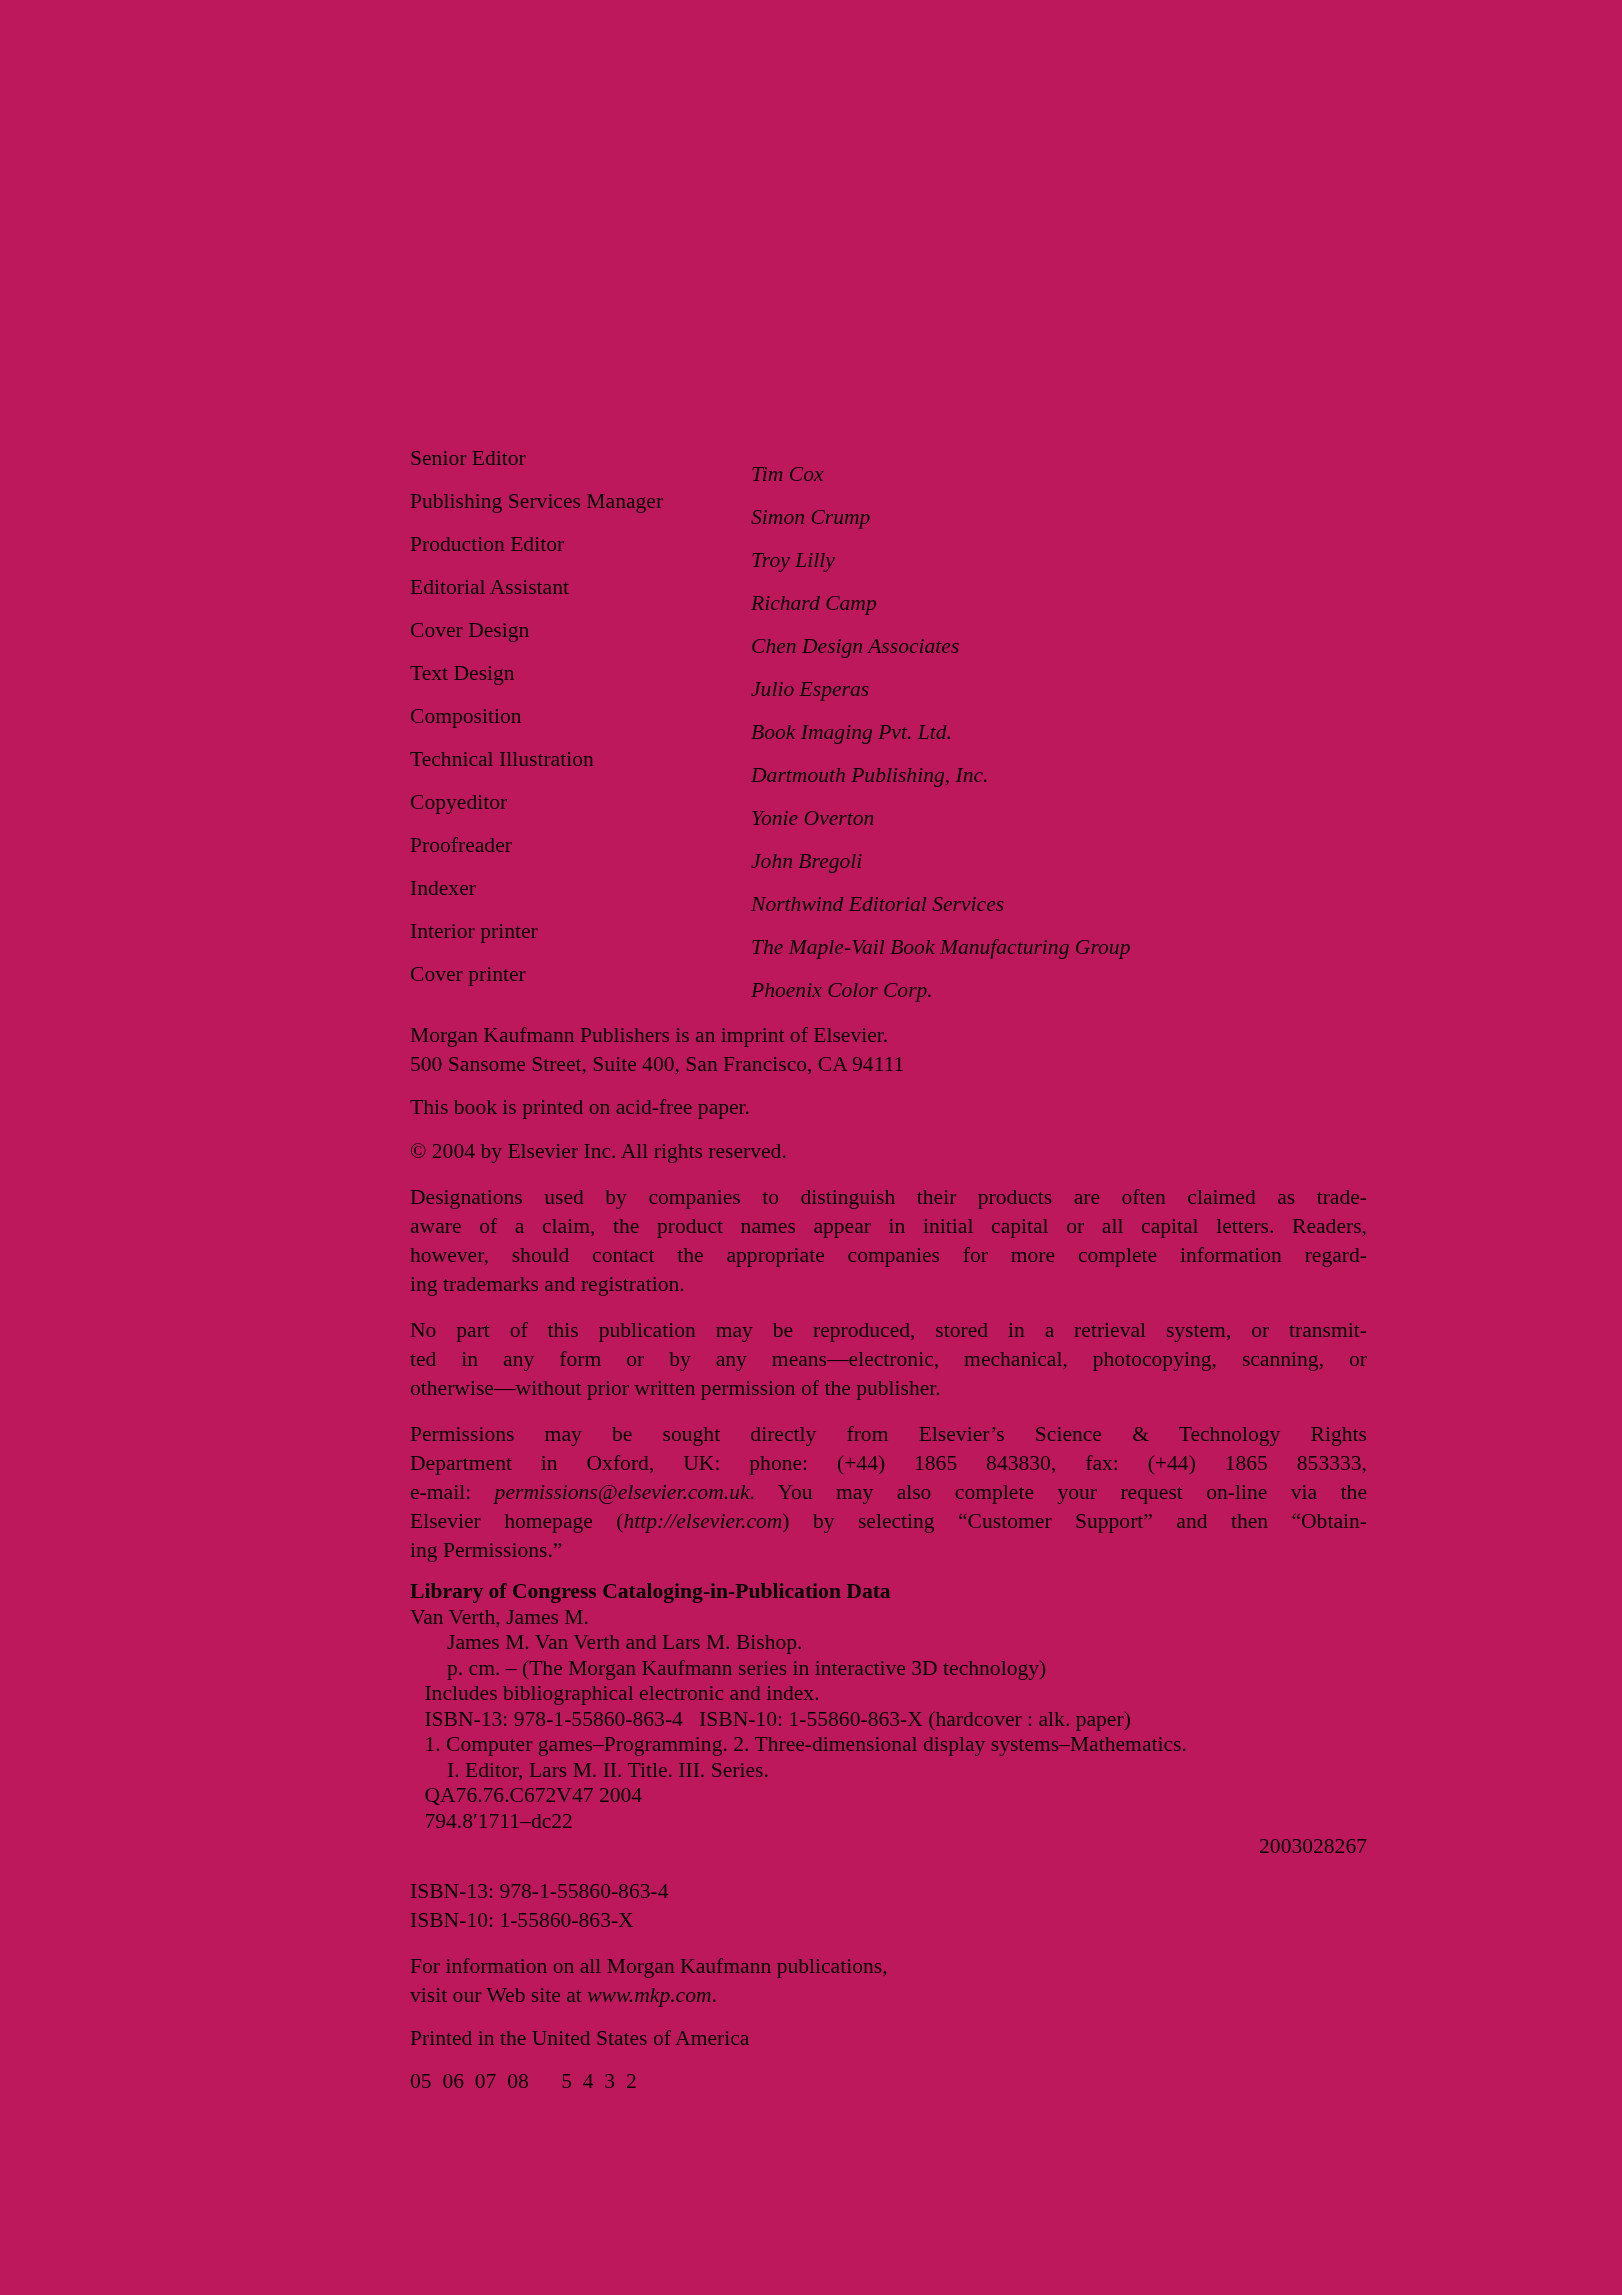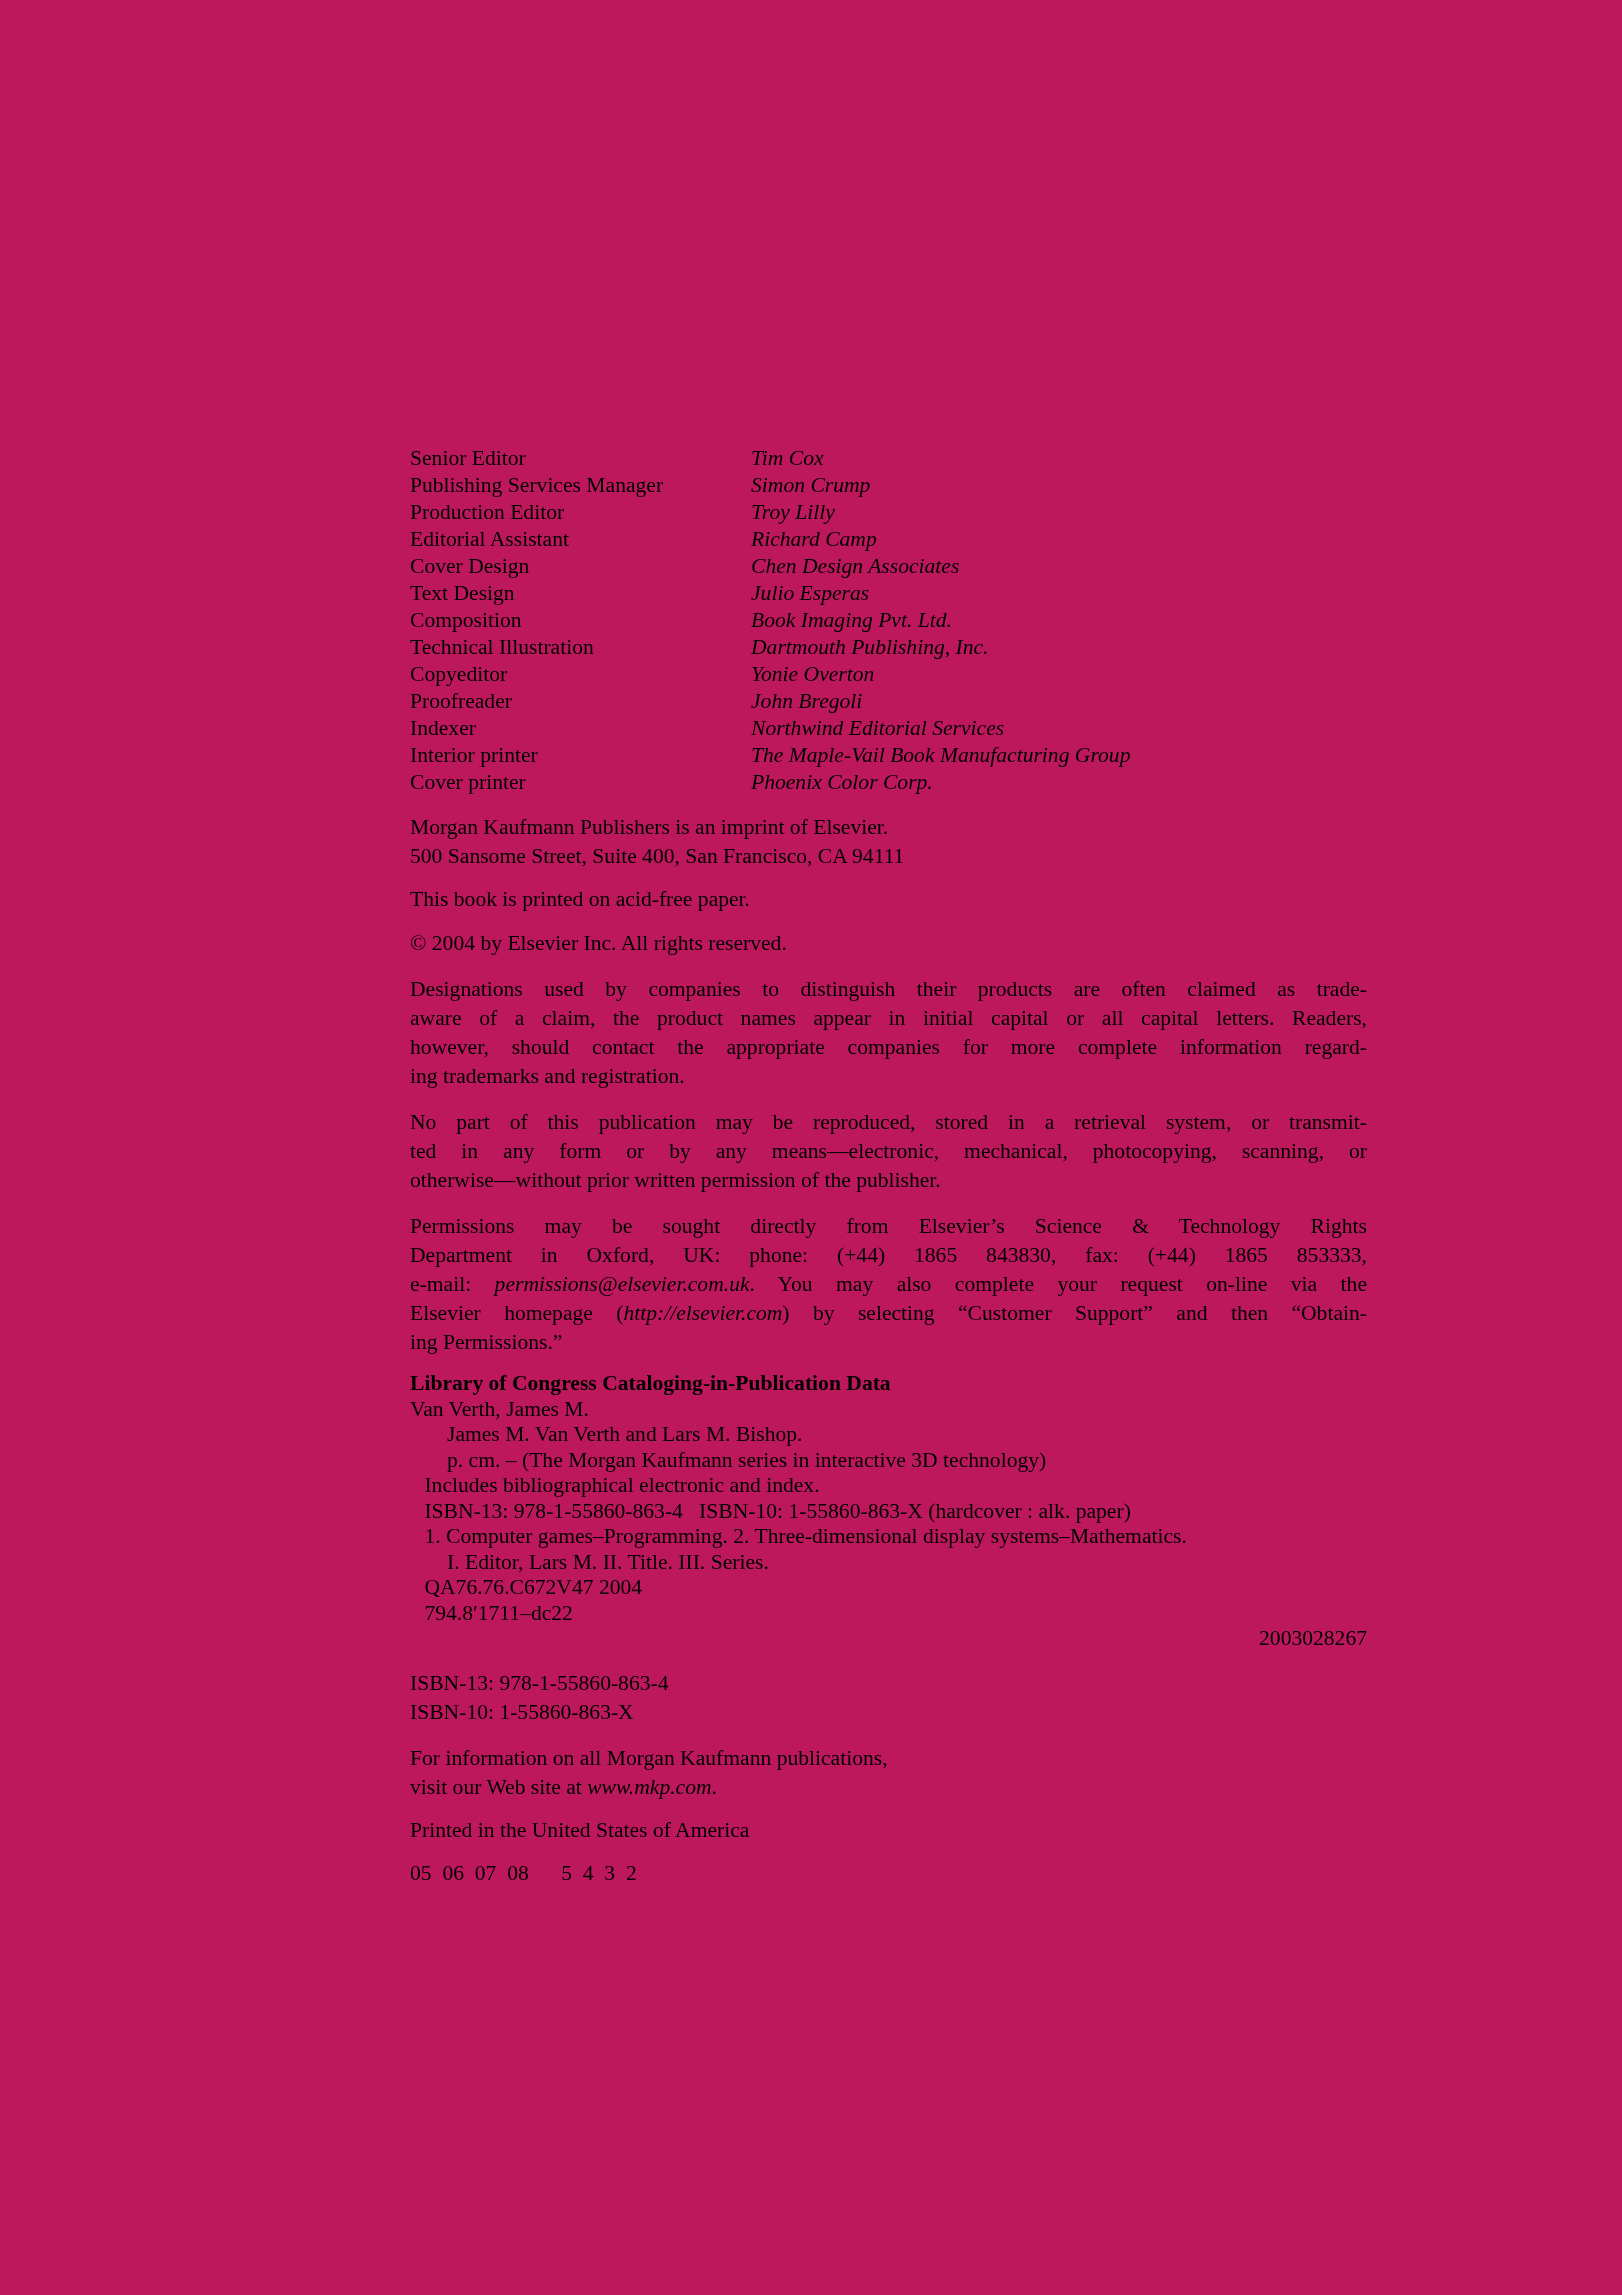--- a/index.html
+++ b/index.html
@@ -16,21 +16,21 @@
     position: absolute;
     left: 410px;
     top: 445px;
     width: 957px;
     font-size: 21.6px;
   }
   
   .credits { line-height: 27px; }
   .credit-row { display: flex; }
   .credit-role { width: 341px; flex: none; }
-  .credit-name { font-style: italic; }
+  .credit-name { font-style: italic; margin-top: 16px; }
   
   .para { line-height: 29px; margin: 17px 0 0 0; }
   .para div { text-align: left; }
   .jpara div { text-align: justify; text-align-last: justify; }
   .jpara > div:last-of-type { text-align: left; text-align-last: left; }
   .single { line-height: 29px; margin: 14.4px 0 0 0; }
   
   .loc { line-height: 25.5px; margin: 14.4px 0 0 0; }
   .loc-heading { font-weight: bold; }
   .ind0 { padding-left: 0; }

